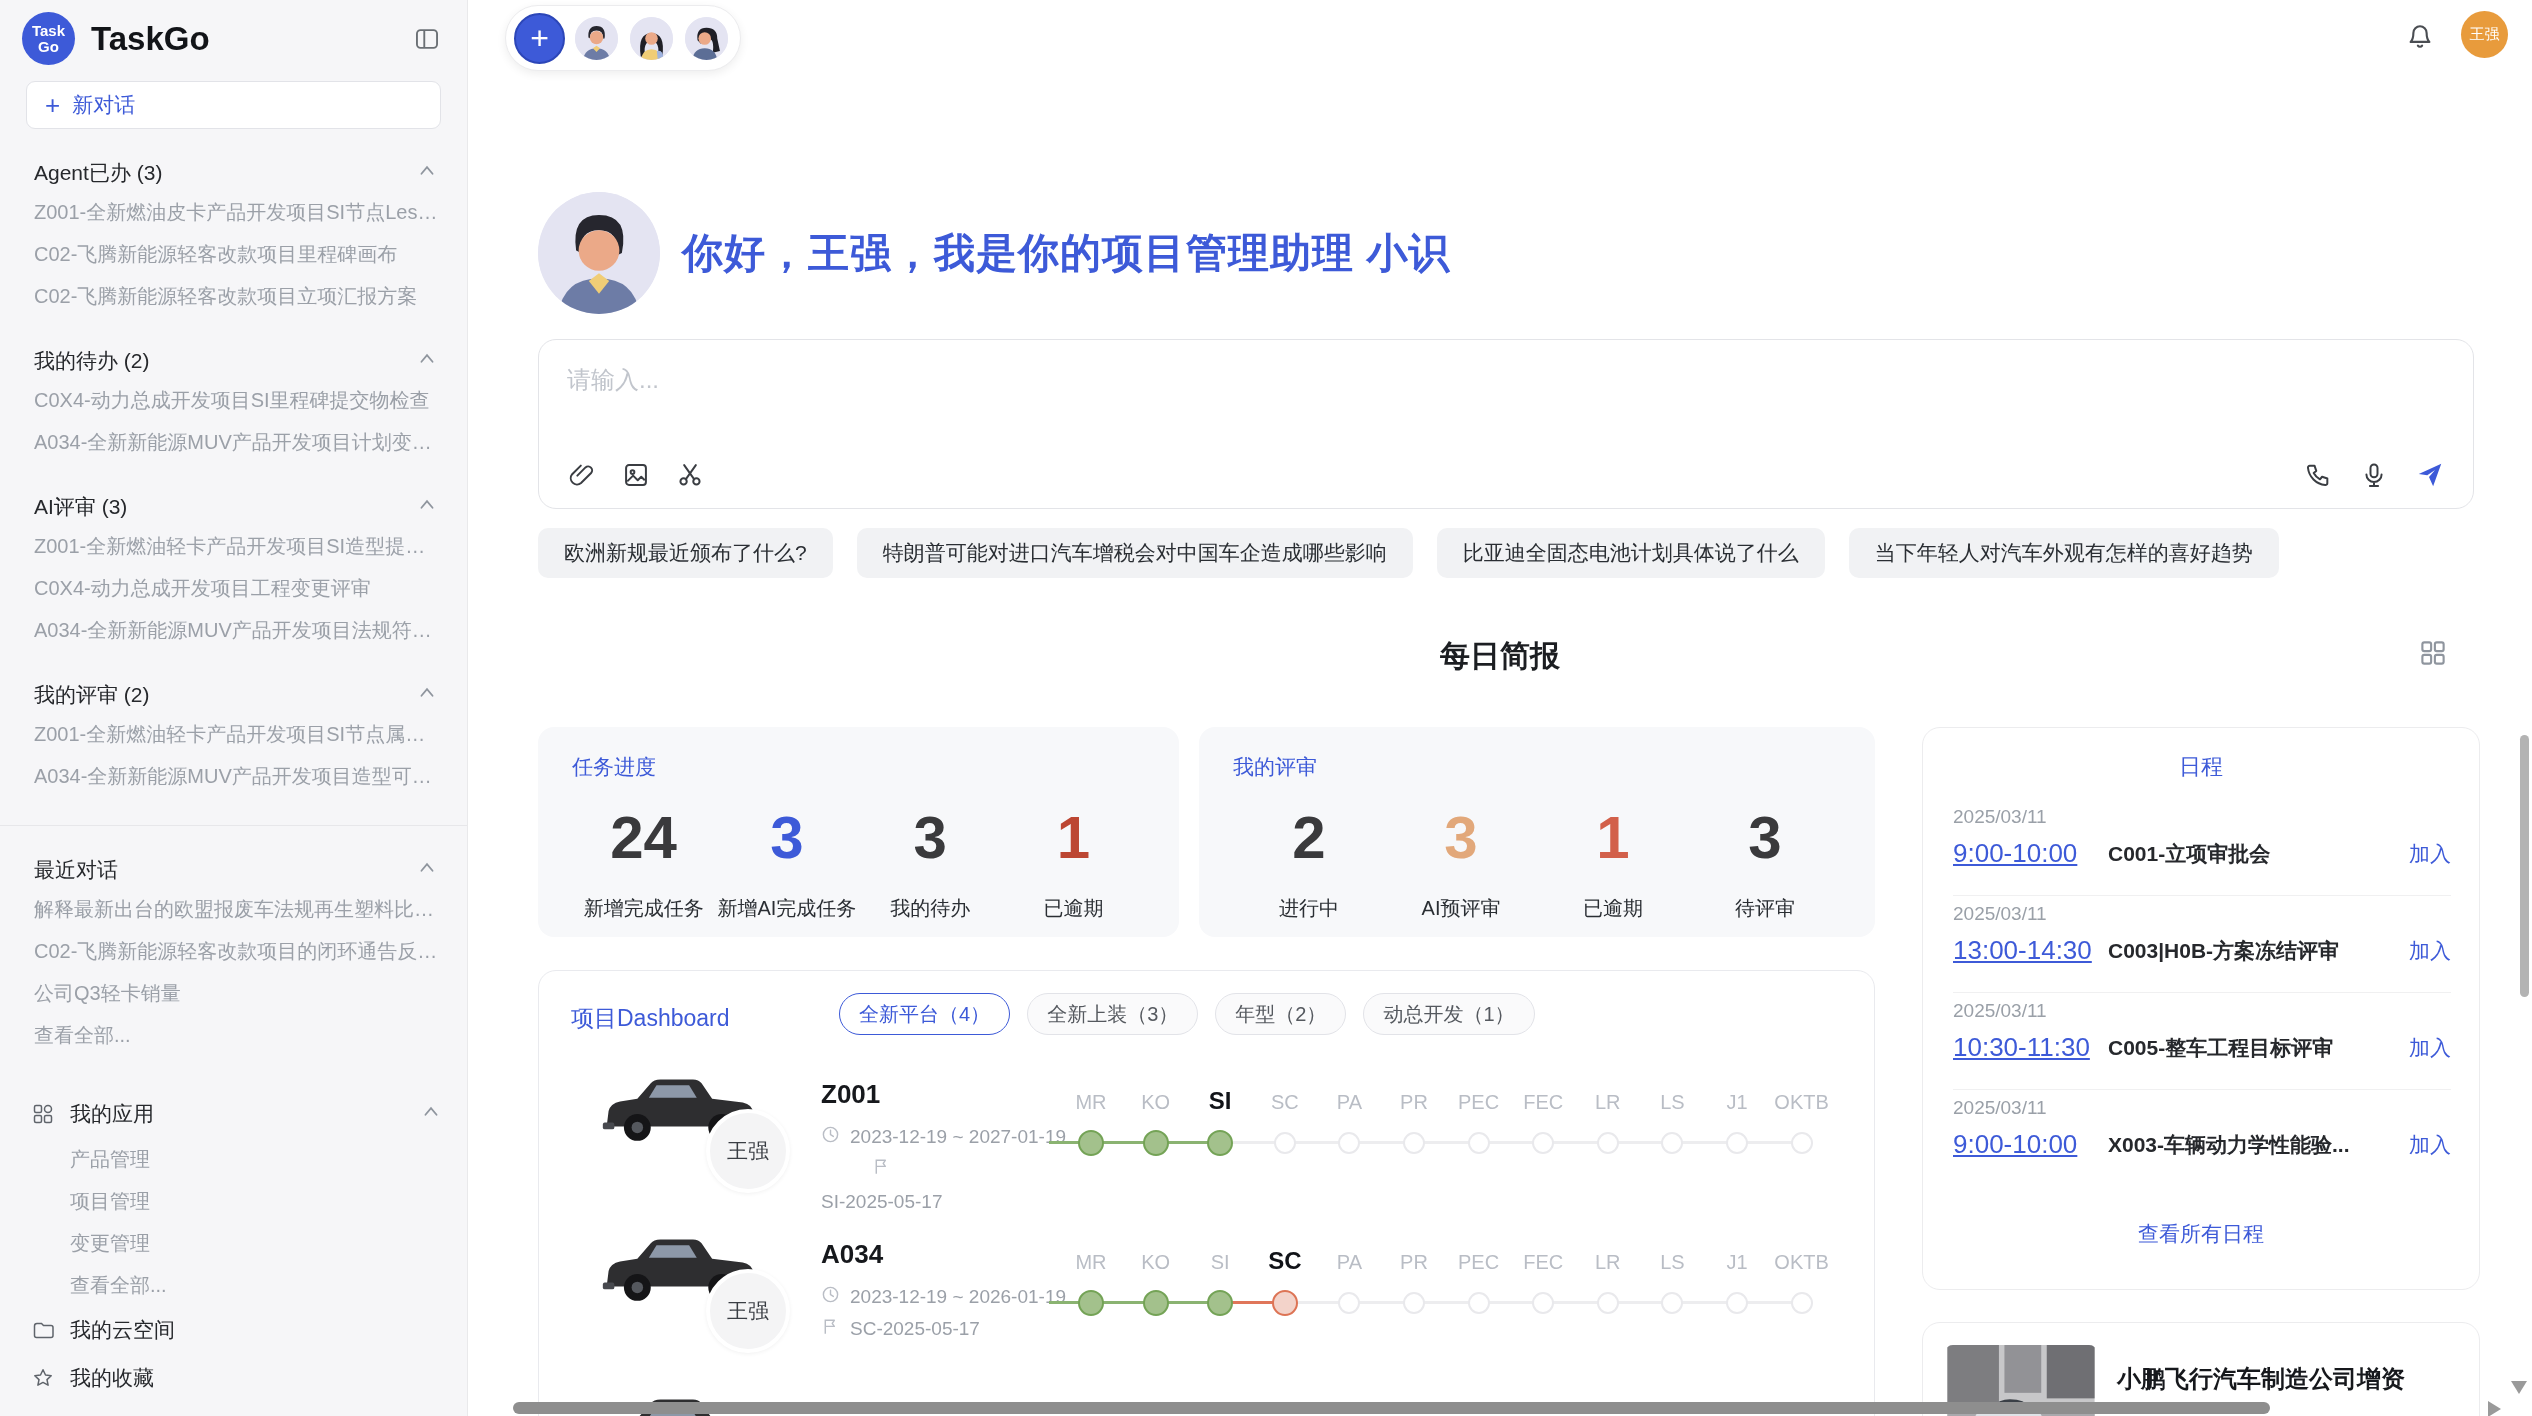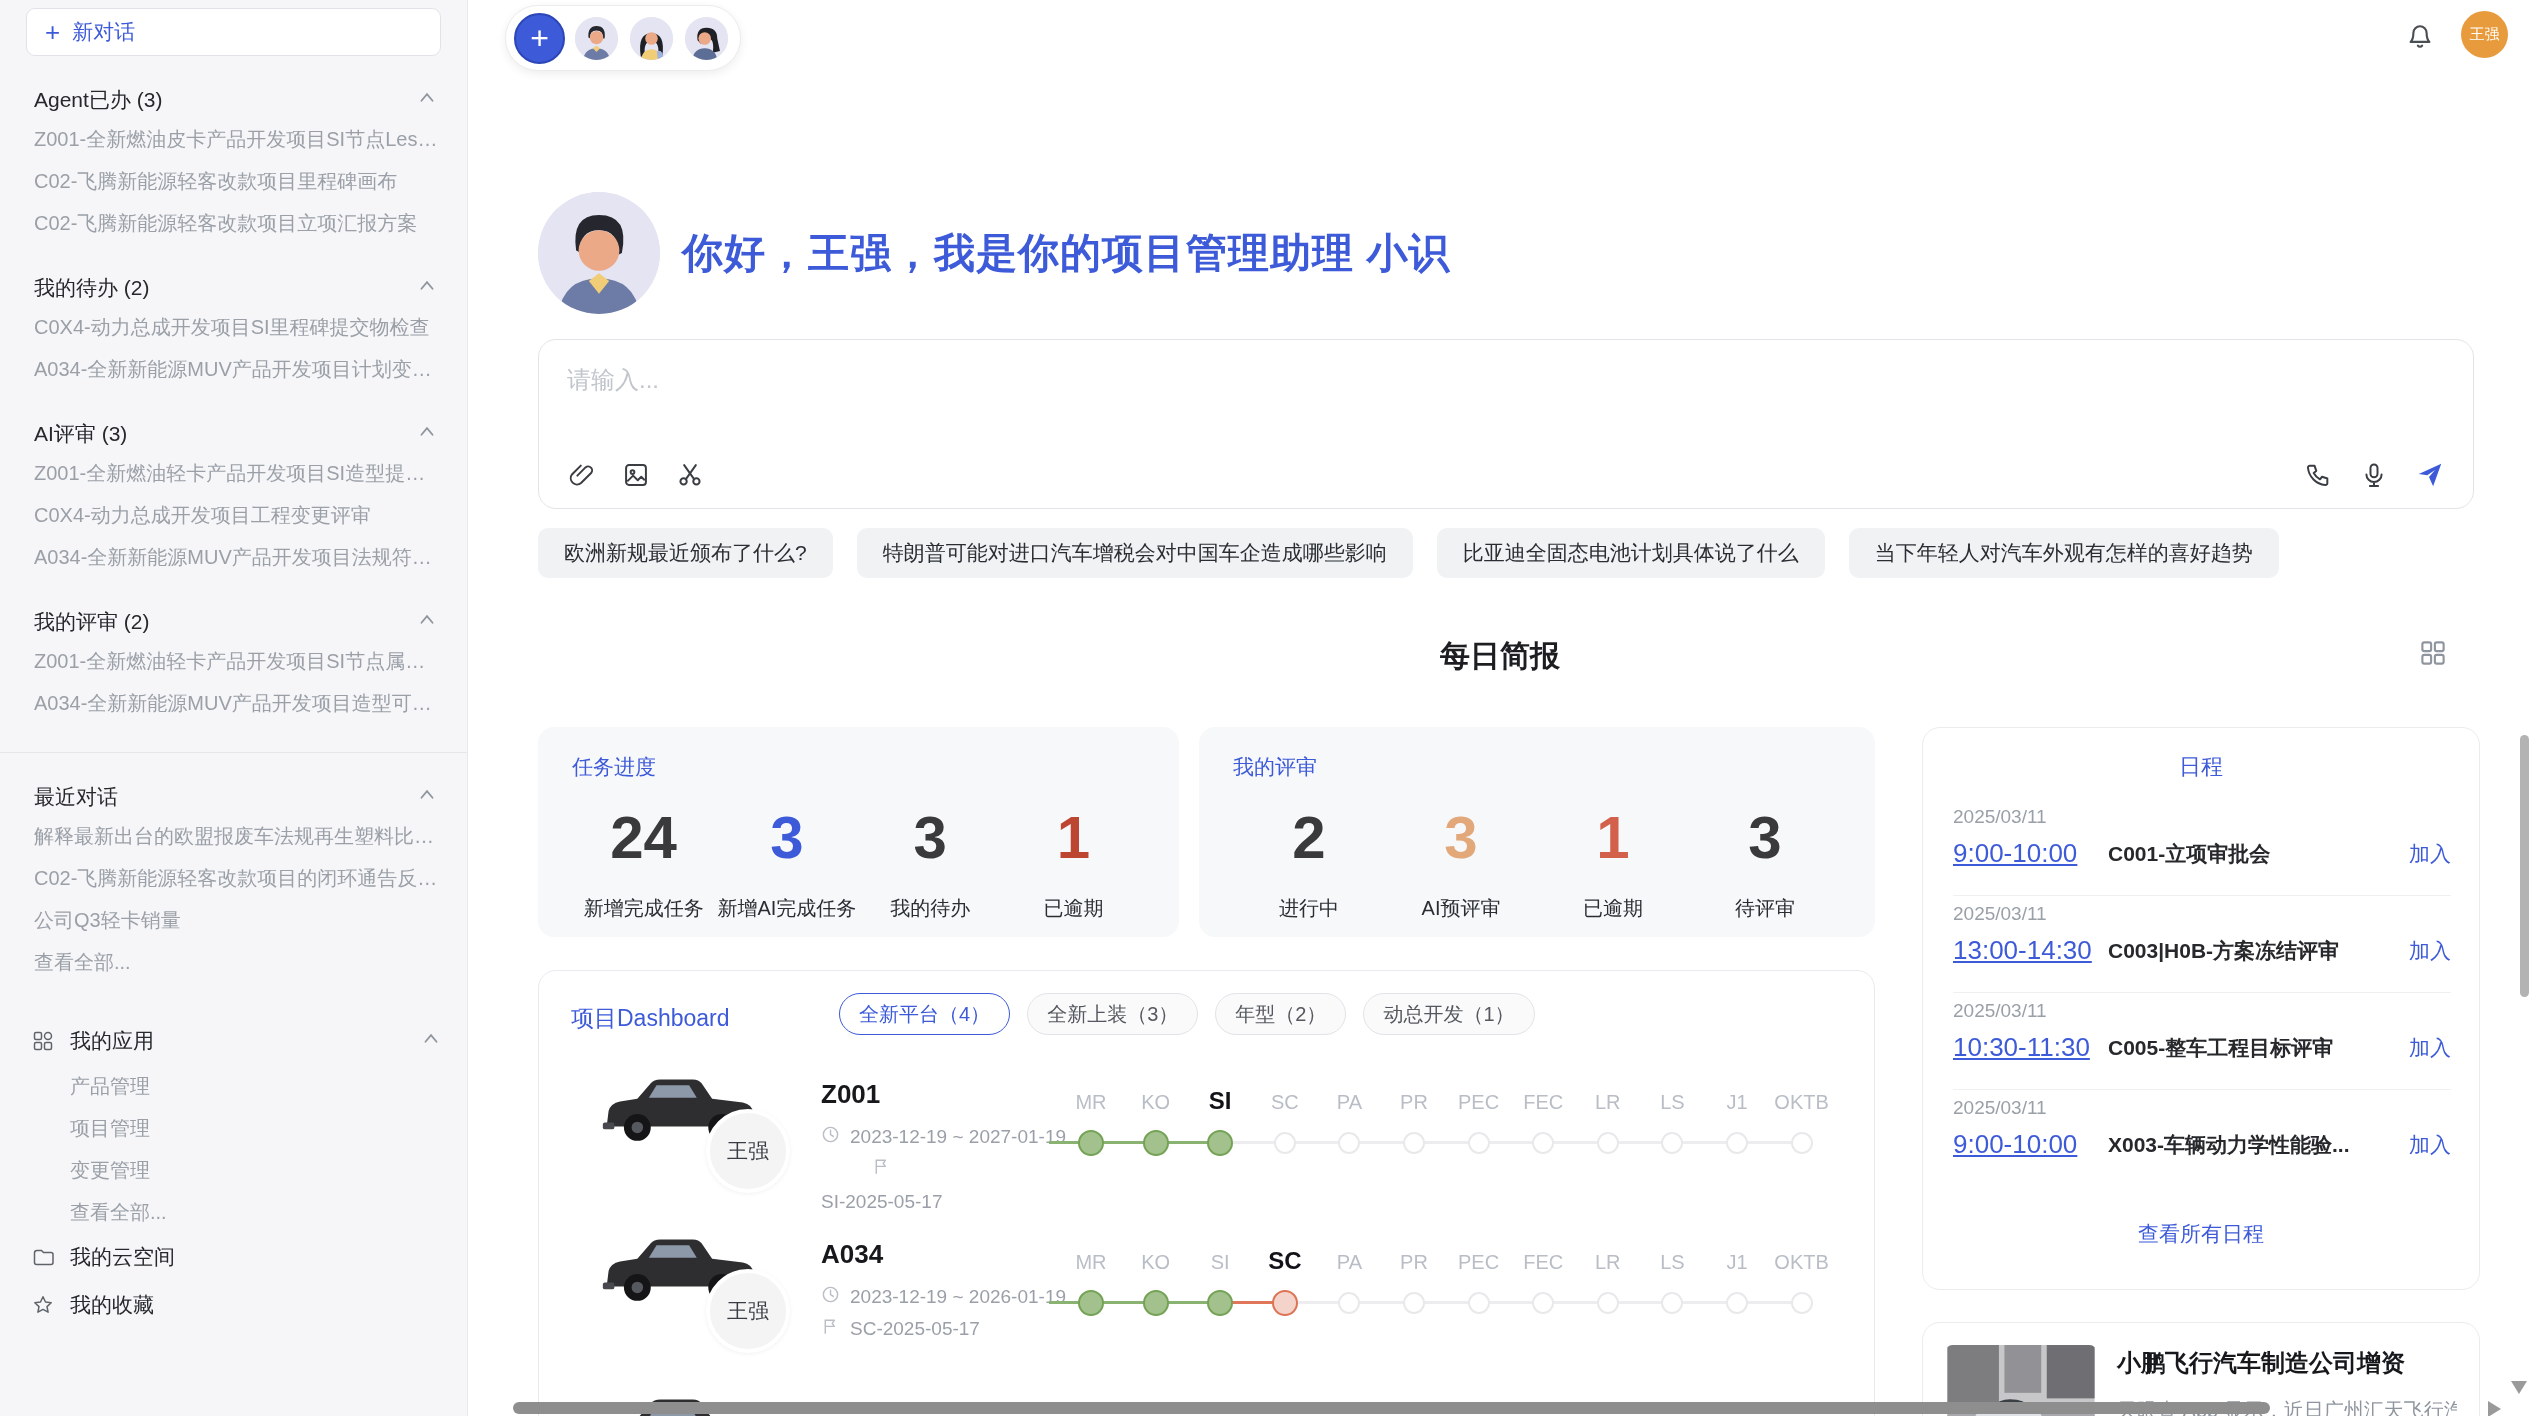--- a/index.html
+++ b/index.html
@@ -103,37 +103,50 @@
   .sch-date{position:absolute;top:8px;font-size:19px;color:#9aa0a8;}
   .sch-row{position:absolute;top:40px;left:0;right:0;display:flex;align-items:center;}
   .sch-time{width:155px;font-size:26px;color:#3d5ad8;text-decoration:underline;}
   .sch-name{flex:1;font-size:21px;color:#26282c;white-space:nowrap;overflow:hidden;text-overflow:ellipsis;font-weight:bold;}
   .sch-join{font-size:21px;color:#3d5ad8;cursor:pointer;margin-left:10px;}
   .sch-viewall{position:absolute;left:0;width:100%;top:492px;text-align:center;font-size:21px;color:#3d5ad8;cursor:pointer;}
   .news-card{position:relative;margin-top:32px;width:558px;height:170px;background:#fff;border:1.5px solid #ececee;
              border-radius:18px;box-sizing:border-box;padding:22px;display:flex;gap:20px;}
   .news-img{width:152px;height:92px;border-radius:8px;overflow:hidden;flex:0 0 auto;}
   .news-img svg{display:block;width:100%;height:100%;}
-  .news-title{font-size:24px;font-weight:bold;color:#16181c;margin-top:2px;}
+  .news-title{font-size:24px;font-weight:bold;color:#16181c;margin-top:18px;}
   .news-snippet{font-size:20px;color:#8f959e;margin-top:18px;white-space:nowrap;overflow:hidden;}
   
   .hthumb{position:absolute;left:45px;top:1402px;width:1757px;height:12px;border-radius:7px;background:#8e8e8e;cursor:pointer;}
   .harrow{position:absolute;left:2020px;top:1401px;width:0;height:0;border-top:8px solid transparent;
           border-bottom:8px solid transparent;border-left:13px solid #9a9a9a;cursor:pointer;}
   .vthumb{position:absolute;left:2052px;top:735px;width:9px;height:262px;border-radius:5px;background:#b3b3b3;cursor:pointer;}
   .varrow{position:absolute;left:2043px;top:1381px;width:0;height:0;border-left:8px solid transparent;
           border-right:8px solid transparent;border-top:13px solid #9a9a9a;cursor:pointer;}
   svg{overflow:visible;}
 </style>
 </head>
 <body>
 
 <div class="screen">
 
   <aside class="sidebar">
+    <div class="side-head">
+      <div class="logo-circle">
+        <span>Task</span>
+        <span>Go</span>
+      </div>
+      <div class="side-title">TaskGo</div>
+      <div class="collapse-btn">
+        <svg width="26" height="26" viewBox="0 0 22 22" fill="none" stroke="#6b7075" stroke-width="1.6">
+          <rect x="2.5" y="3.5" width="17" height="15" rx="3"></rect>
+            <line x1="8.7" y1="3.5" x2="8.7" y2="18.5"></line>
+        </svg>
+      </div>
+    </div>
     <div class="new-chat">
       <span class="plus">+</span>
       <span>新对话</span>
     </div>
     <div class="side-scroll">
       <div id="side-sections">
           <div class="sec-header">
             <span class="lab">Agent已办 (3)</span>
             <span><svg width="20" height="20" viewBox="0 0 18 18" fill="none" stroke="#8f959e" stroke-width="1.6" stroke-linecap="round">
                 <polyline points="4,11.5 9,5.5 14,11.5"></polyline>

